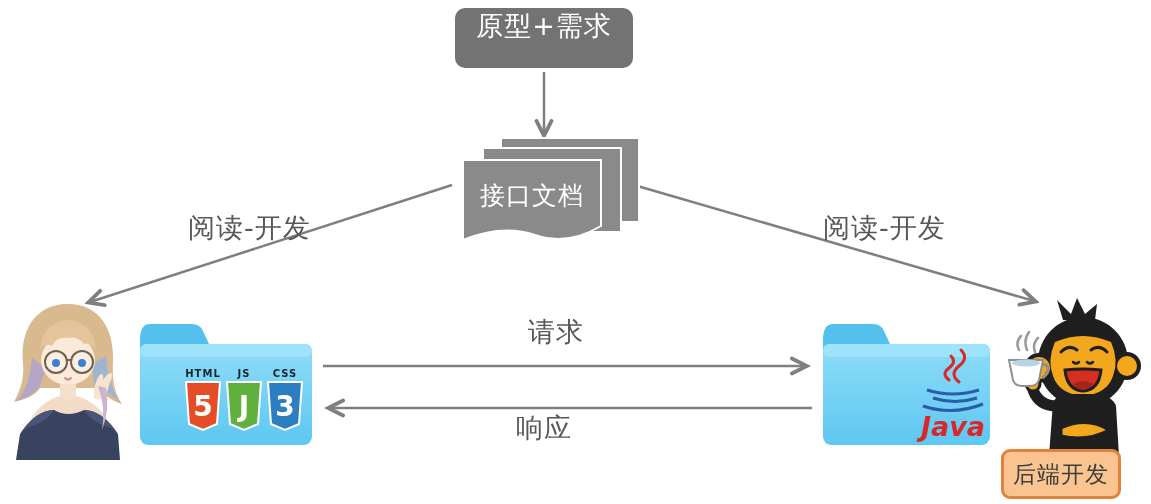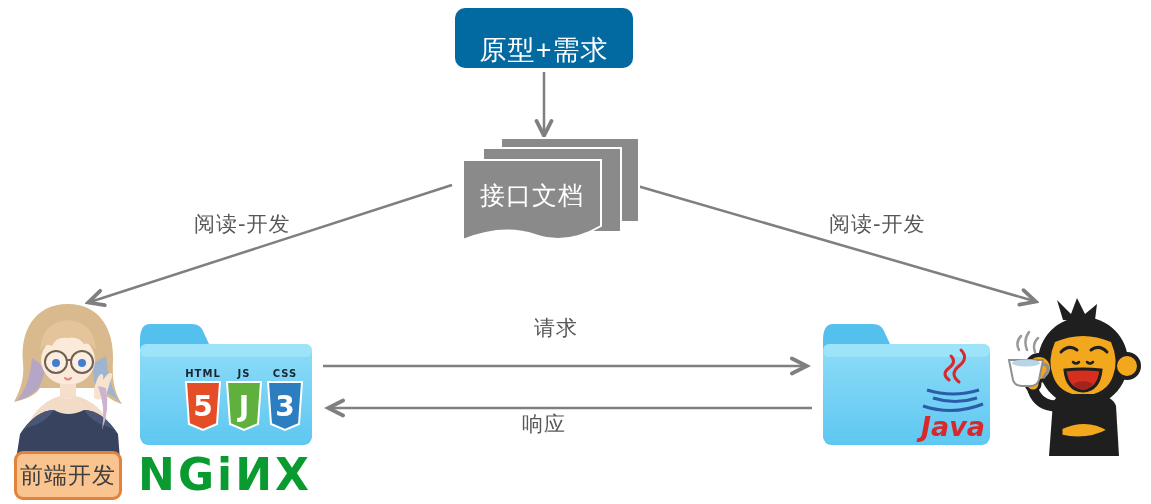--- a/index.html
+++ b/index.html
@@ -3,27 +3,27 @@
 <meta charset="utf-8">
 <style>
   * { margin:0; padding:0; box-sizing:border-box; }
   body { background:#fff; font-family:"DejaVu Sans","Liberation Sans",sans-serif; }
   .canvas { position:relative; width:1151px; height:504px; background:#ffffff; overflow:hidden; }
 
   .abs { position:absolute; }
 
   .top-box {
     left:455px; top:8px; width:178px; height:60px;
-    background:#0369a1; border-radius:10px;
-    display:flex; align-items:flex-end; justify-content:center;
-    color:#ffffff; font-size:27px; letter-spacing:1px;font-family:Liberation Mono, monospace;
+    background:#737373; border-radius:10px;
+    display:flex; align-items:flex-start; justify-content:center;
+    color:#ffffff; font-size:27px; letter-spacing:1px;
   }
 
   .edge-label {
-    position:absolute; color:#585858; font-size:21px; letter-spacing:1px; white-space:nowrap;margin-left:6px;
+    position:absolute; color:#585858; font-size:27px; letter-spacing:1px; white-space:nowrap;
   }
   .lbl-read-left  { left:188px; top:210px; }
   .lbl-read-right { left:823px; top:210px; }
   .lbl-request    { left:528px; top:314px; }
   .lbl-response   { left:516px; top:410px; }
 
   .role-label {
     position:absolute; background:#f9c48f; border:3px solid #e2823d; border-radius:9px;
     display:flex; align-items:center; justify-content:center;
     color:#3e3e3e; font-size:23px; letter-spacing:1px;
@@ -166,20 +166,17 @@
     <path d="M78,86 Q88,80 98,86 Q93,92 88,92 Q83,92 78,86 Z" fill="#a3241d"></path>
     <path d="M58,104 Q62,96 78,96 L100,96 Q118,98 121,108 L124,158 L54,158 Z" fill="#1f1f1f"></path>
     <path d="M62,108 Q44,108 38,92" fill="none" stroke="#1f1f1f" stroke-width="11" stroke-linecap="round"></path>
     <circle cx="38" cy="86" r="7" fill="#f2a71d" stroke="#1f1f1f" stroke-width="3"></circle>
     <path d="M14,62 h34 l-4,20 q-2,6 -9,6 h-8 q-7,0 -9,-6 Z" fill="#ffffff" stroke="#8f8f8f" stroke-width="2"></path>
     <ellipse cx="31" cy="65" rx="14" ry="3.5" fill="#b9d4e4"></ellipse>
     <path d="M48,66 q10,2 0,14" fill="none" stroke="#8f8f8f" stroke-width="3"></path>
     <path d="M66,130 Q92,118 114,132 Q92,144 66,138 Z" fill="#f2a71d" stroke="#1f1f1f" stroke-width="3"></path>
   </svg>
 
-  <div class="role-label role-frontend">
-    <span>前端开发</span>
-  </div>
-  <div class="nginx-logo">
-    <span>NGiИX</span>
+  <div class="role-label role-backend">
+    <span>后端开发</span>
   </div>
 
 </div>
 
 </body></html>

